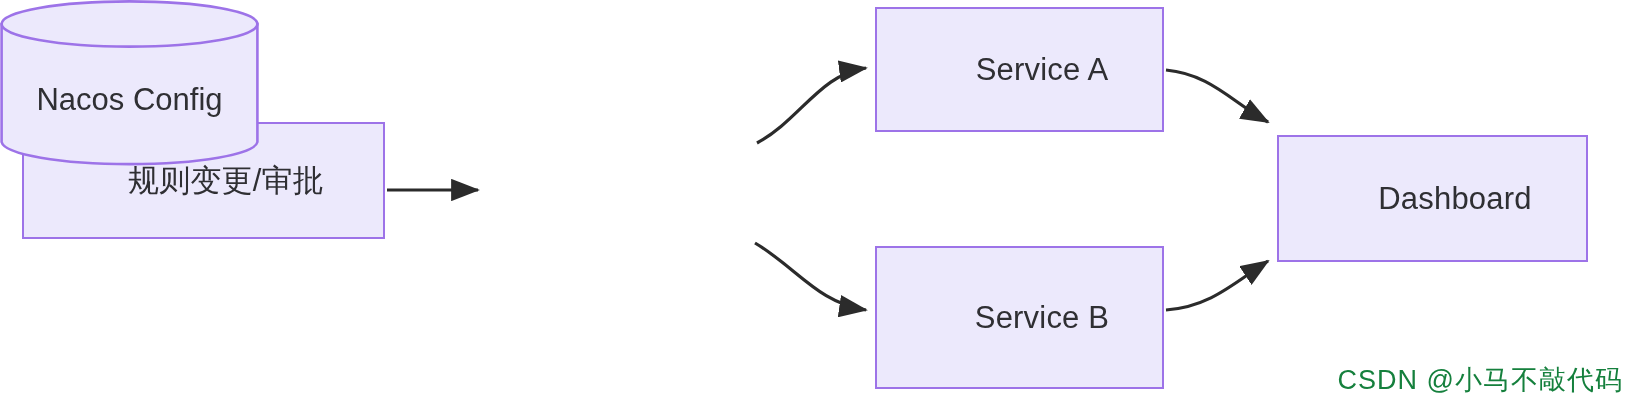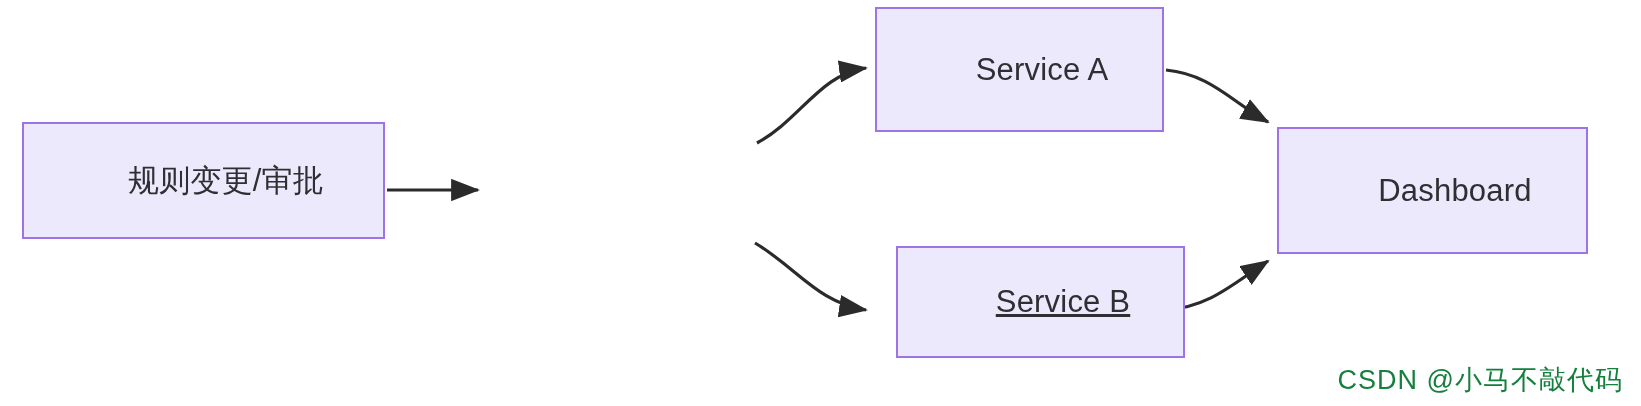--- a/index.html
+++ b/index.html
@@ -52,29 +52,28 @@
     height: 117px;
     text-align: right;
   }
   #node-service-a {
     left: 875px;
     top: 7px;
     width: 289px;
     height: 125px;
   }
   #node-service-b {
-    left: 896px;
+    left: 875px;
     top: 246px;
     width: 289px;
-    height: 112px;
-    text-decoration: underline;
+    height: 143px;
   }
   #node-dashboard {
     left: 1277px;
-    top: 127px;
+    top: 135px;
     width: 311px;
     height: 127px;
   }
   
   #node-nacos-config {
     left: 489px;
     top: 111px;
     width: 259px;
     height: 166px;
     background: transparent;
@@ -145,20 +144,27 @@
 
     <g>
       <path d="M 1166 310 C 1210 307, 1234 283, 1268 261" fill="none" stroke="#2b2b2b" stroke-width="3.2" marker-end="url(#arrowhead)"></path>
     </g>
   </svg>
 
   <div class="node" id="node-rule-change">
     <span class="node-label">规则变更/审批</span>
   </div>
 
+  <div id="node-nacos-config">
+    <svg class="cyl-svg" viewBox="0 0 259 166" width="259" height="166" xmlns="http://www.w3.org/2000/svg">
+      <path d="M 1.6 24 L 1.6 142 A 128 23 0 0 0 257.4 142 L 257.4 24 Z" fill="#ece9fc" stroke="#9d73e8" stroke-width="2.6"></path>
+      <ellipse cx="129.5" cy="24" rx="127.9" ry="22.6" fill="#ece9fc" stroke="#9d73e8" stroke-width="2.6"></ellipse>
+    </svg>
+    <span class="cyl-label">Nacos Config</span>
+  </div>
 
   <div class="node" id="node-service-a">
     <span class="node-label">Service A</span>
   </div>
 
   <div class="node" id="node-service-b">
     <span class="node-label">Service B</span>
   </div>
 
   <div class="node" id="node-dashboard">

